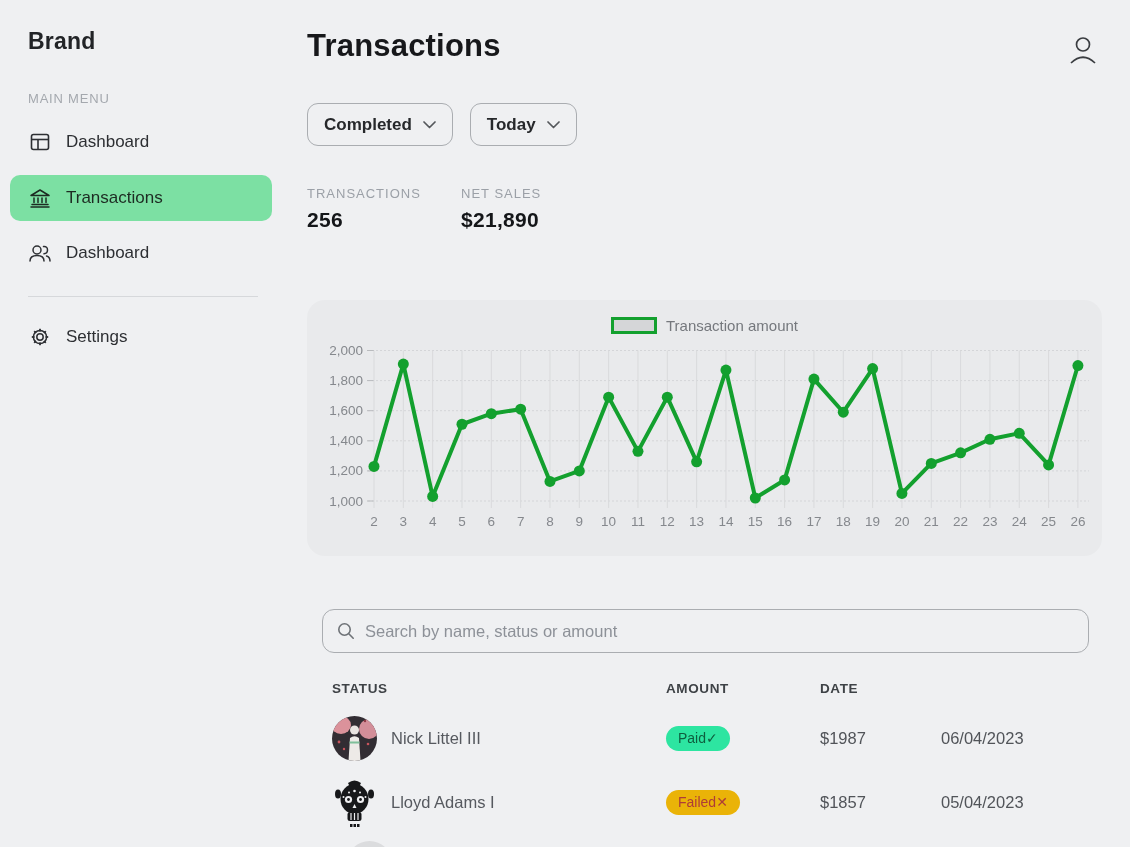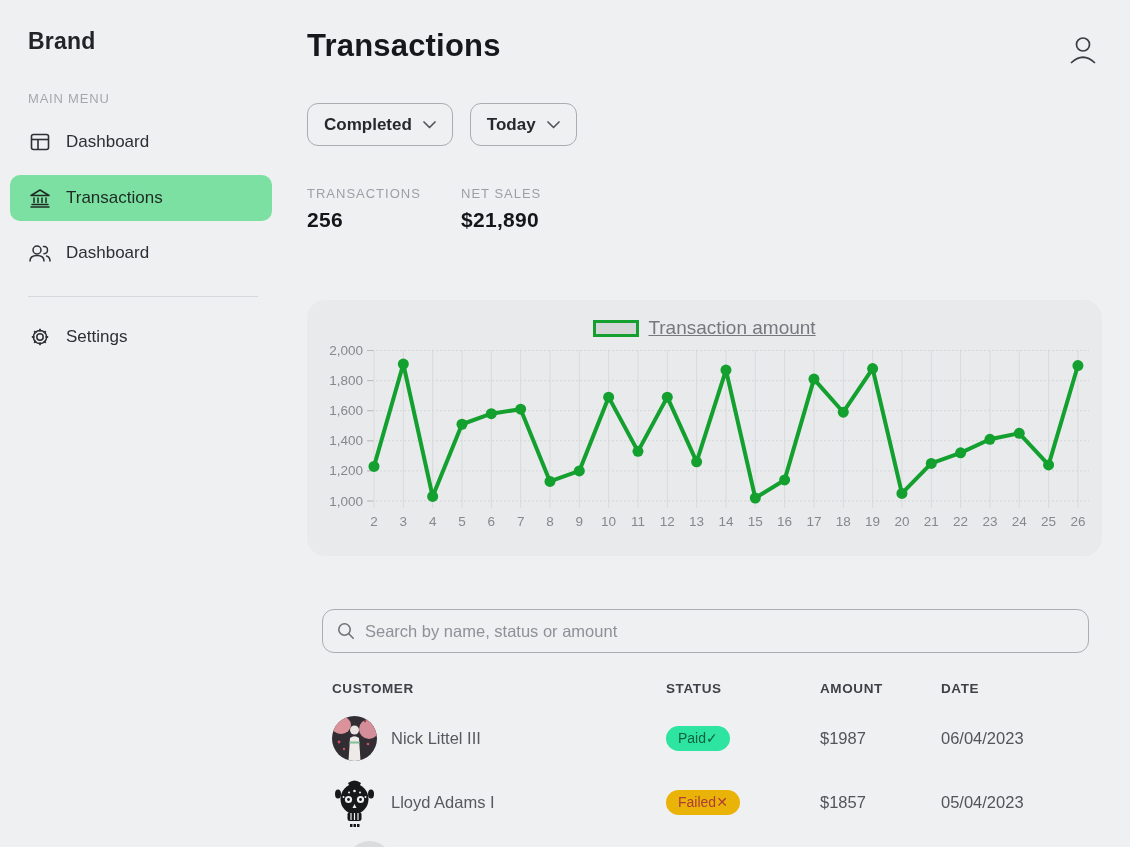--- a/index.html
+++ b/index.html
@@ -34,21 +34,21 @@
   .stats { position:absolute; left:0; top:186px; display:flex; }
   .stat { margin-right:0; }
   .stat:first-child { width:154px; }
   .stat-label { font-size:13px; color:#9ba0a7; letter-spacing:1px; }
   .stat-value { margin-top:7px; font-size:21px; font-weight:700; color:#141619; letter-spacing:.3px; }
 
   
   .chart-card { position:absolute; left:0; top:300px; width:795px; height:256px; background:#e9eaec; border-radius:18px; }
   .legend { position:absolute; left:0; top:17px; width:100%; display:flex; justify-content:center; align-items:center; gap:9px; }
   .legend-swatch { width:46px; height:17px; background:#d5d6d8; border:3px solid #13a02e; }
-  .legend-label { font-size:19px; color:#75787d;text-decoration:underline; }
+  .legend-label { font-size:15px; color:#75787d; }
   #chart-svg { position:absolute; left:0; top:0; }
 
   
   .search-wrap { position:absolute; left:15px; top:609px; width:767px; height:44px; border:1.5px solid #aaadb1; border-radius:12px; display:flex; align-items:center; padding:0 14px; }
   .search-input { flex:1; margin-left:10px; border:none; outline:none; background:transparent; font-size:16.5px; color:#3c3f43; font-family:inherit; }
   .search-input::placeholder { color:#8d9198; }
 
   .thead { position:absolute; left:15px; top:681px; width:767px; display:grid; grid-template-columns:344px 154px 121px auto; }
   .th { font-size:13.5px; font-weight:700; color:#3e4246; letter-spacing:.6px; }
   .th:first-child { padding-left:10px; }
@@ -288,21 +288,20 @@
             <g fill="none" stroke="#6e7277" stroke-width="1.6" stroke-linecap="round">
               <circle cx="7.5" cy="7.5" r="5.7"></circle>
               <line x1="11.8" y1="11.8" x2="16.2" y2="16.2"></line>
             </g>
           </svg>
       </span>
       <input class="search-input" type="text" placeholder="Search by name, status or amount" style="">
     </div>
 
     <div class="thead">
-      <div class="th">CUSTOMER</div>
       <div class="th">STATUS</div>
       <div class="th">AMOUNT</div>
       <div class="th">DATE</div>
     </div>
 
     <div class="tbody">
 
       <div class="trow">
         <div class="cell-customer">
           <span class="avatar">

